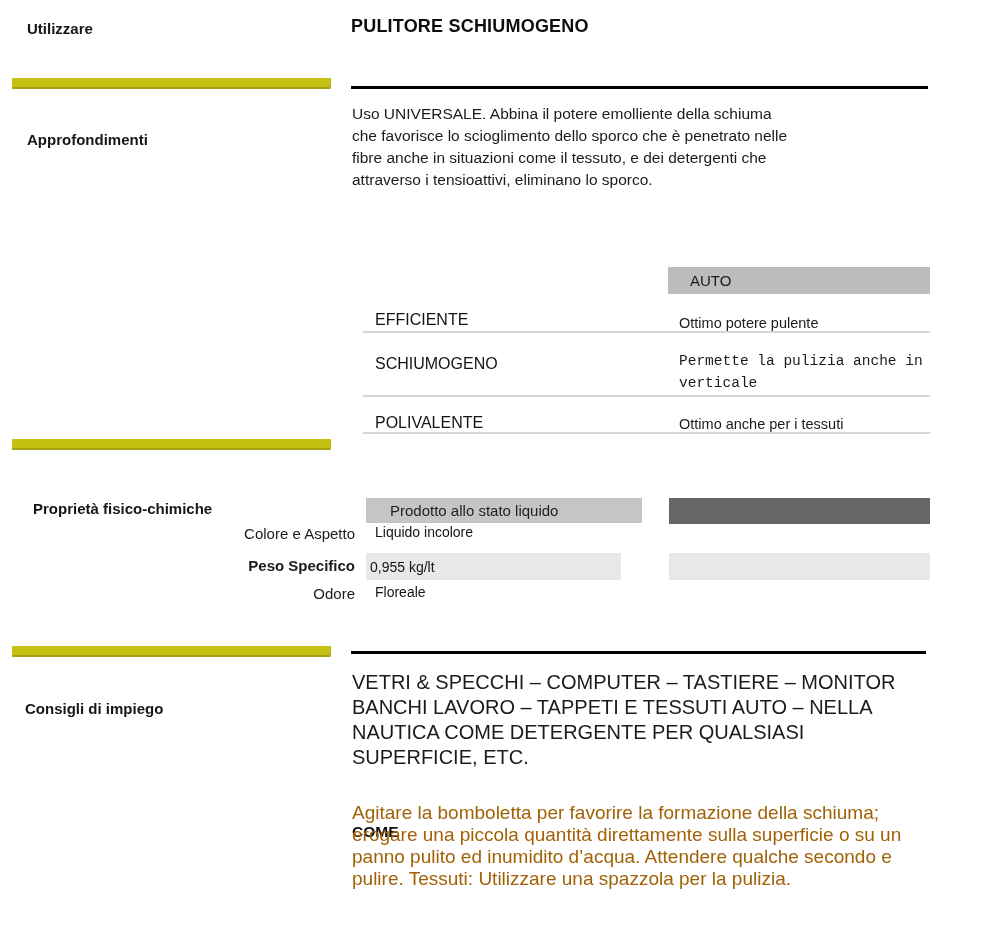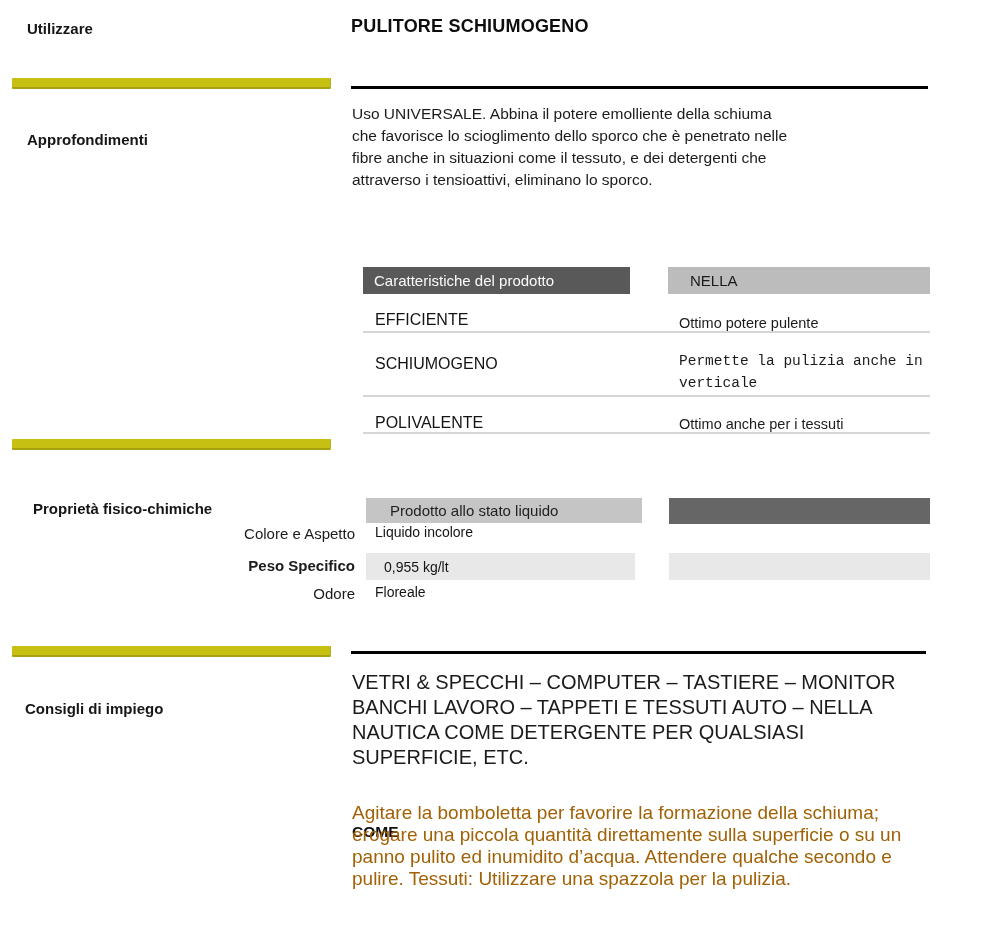--- a/index.html
+++ b/index.html
@@ -22,21 +22,21 @@
   .ft-head-light{background:#bcbcbc;color:#1b1b1b;padding-left:22px;}
   .ft-feature{font-size:16px;color:#141414;}
   .ft-info{font-size:14.5px;color:#1b1b1b;line-height:22px;white-space:pre-line;}
   .row-border{background:#d6d6d6;height:2px;}
   .prop-label{font-size:15px;text-align:right;color:#1b1b1b;}
   .prop-value{font-size:14px;color:#141414;}
   .band{display:flex;align-items:center;}
   .band-medium{background:#c5c5c5;font-size:15px;color:#1f1f1f;padding-left:24px;}
   .band-dark{background:#666666;}
   .band-light{background:#e8e8e8;}
-  .band-light-text{font-size:14px;color:#141414;padding-left:18px;}
+  .band-light-text{font-size:14px;color:#141414;padding-left:4px;}
   .upper-text{font-size:20px;line-height:25px;white-space:pre-line;color:#1b1b1b;}
   .come-head{font-size:15.5px;font-weight:bold;color:#0f0f0f;}
   .come-text{font-size:19px;line-height:22px;white-space:pre-line;color:#a16207;}
 </style>
 </head>
 <body>
 
 <div class="page">
 
   <div class="abs side-label" style="left:27px;top:20px;">Utilizzare</div>
@@ -55,22 +55,21 @@
 
   <div class="abs title" style="left:351px;top:16px;">PULITORE SCHIUMOGENO</div>
 
   <div class="abs rule" style="left:351px;top:86px;width:577px;"></div>
 
   <div class="abs body-text" style="left:352px;top:103px;width:590px;">Uso UNIVERSALE. Abbina il potere emolliente della schiuma
 che favorisce lo scioglimento dello sporco che è penetrato nelle
 fibre anche in situazioni come il tessuto, e dei detergenti che
 attraverso i tensioattivi, eliminano lo sporco.</div>
 
-  <div class="abs ft-head ft-head-dark" style="left:363px;top:267px;width:256px;height:27px;">Caratteristiche del prodotto</div>
-  <div class="abs ft-head ft-head-light" style="left:668px;top:267px;width:240px;height:27px;">NELLA</div>
+  <div class="abs ft-head ft-head-light" style="left:668px;top:267px;width:240px;height:27px;">AUTO</div>
 
   <div class="abs ft-feature" style="left:375px;top:311px;">EFFICIENTE</div>
   <div class="abs ft-info" style="left:679px;top:312px;width:251px;">Ottimo potere pulente</div>
   <div class="abs row-border" style="left:363px;top:331px;width:567px;"></div>
 
   <div class="abs ft-feature" style="left:375px;top:355px;">SCHIUMOGENO</div>
   <div class="abs ft-info" style="left:679px;top:350px;width:251px;font-family:Liberation Mono, monospace;">Permette la pulizia anche in
 verticale</div>
   <div class="abs row-border" style="left:363px;top:395px;width:567px;"></div>
 

